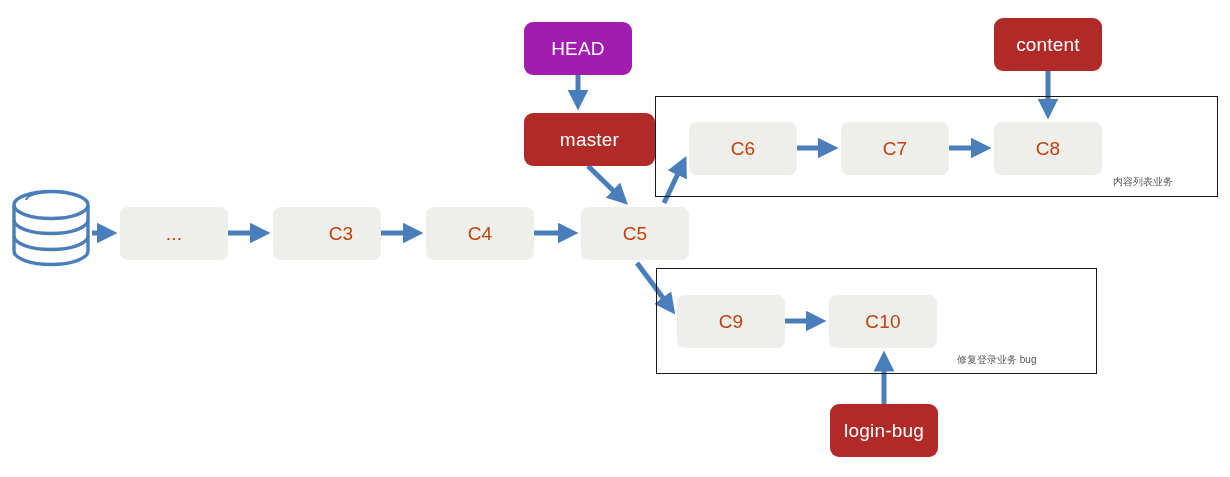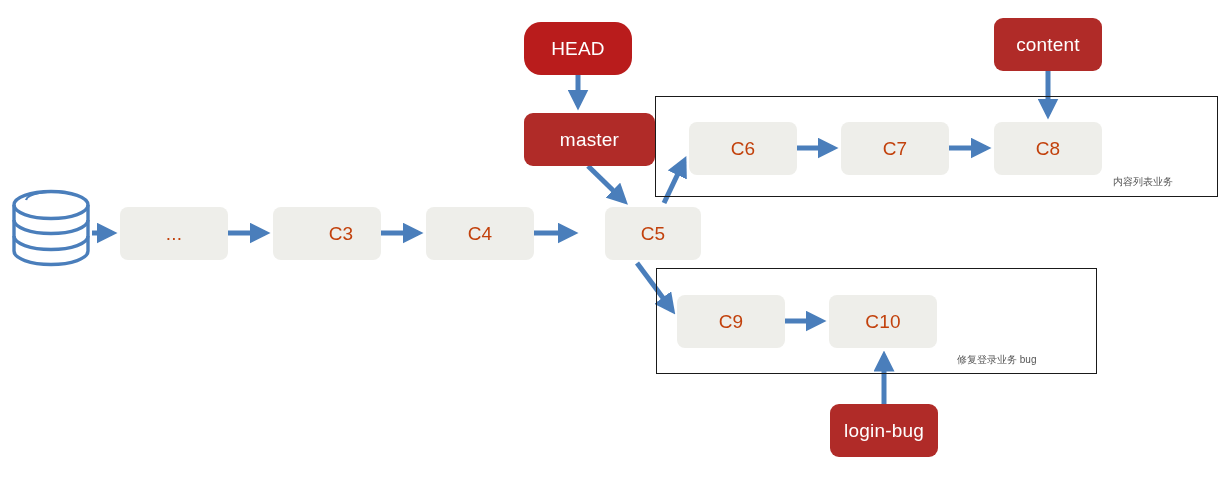--- a/index.html
+++ b/index.html
@@ -42,23 +42,23 @@
     background: #eeeeea;
     color: #c2410c;
     border-radius: 8px;
   }
   .ref-red {
     background: #b02b28;
     color: #ffffff;
     border-radius: 9px;
   }
   .ref-gold {
-    background: #b91c1c;
+    background: #a21caf;
     color: #ffffff;
-    border-radius: 17px;
+    border-radius: 9px;
   }
   .group-box {
     position: absolute;
     box-sizing: border-box;
     border: 1.6px solid #1a1a1a;
     background: transparent;
   }
   .group-label {
     position: absolute;
     font-size: 10px;
@@ -108,21 +108,21 @@
 
   <div class="group-box" style="left:655px; top:96px; width:563px; height:101px;"></div>
   <div class="group-label" style="left:1113px; top:175px;">内容列表业务</div>
 
   <div class="group-box" style="left:656px; top:268px; width:441px; height:106px;"></div>
   <div class="group-label" style="left:957px; top:353px;">修复登录业务 bug</div>
 
   <div class="node commit" style="left:120px; top:207px; width:108px; height:53px;">...</div>
   <div class="node commit" style="left:273px; top:207px; width:108px; height:53px;padding-left:28px;">C3</div>
   <div class="node commit" style="left:426px; top:207px; width:108px; height:53px;">C4</div>
-  <div class="node commit" style="left:581px; top:207px; width:96px; height:53px;margin-left:24px;">C5</div>
+  <div class="node commit" style="left:581px; top:207px; width:108px; height:53px;">C5</div>
   <div class="node commit" style="left:689px; top:122px; width:108px; height:53px;">C6</div>
   <div class="node commit" style="left:841px; top:122px; width:108px; height:53px;">C7</div>
   <div class="node commit" style="left:994px; top:122px; width:108px; height:53px;">C8</div>
   <div class="node commit" style="left:677px; top:295px; width:108px; height:53px;">C9</div>
   <div class="node commit" style="left:829px; top:295px; width:108px; height:53px;">C10</div>
 
   <div class="node ref-gold" style="left:524px; top:22px; width:108px; height:53px;">HEAD</div>
   <div class="node ref-red" style="left:524px; top:113px; width:131px; height:53px;">master</div>
   <div class="node ref-red" style="left:830px; top:404px; width:108px; height:53px;">login-bug</div>
   <div class="node ref-red" style="left:994px; top:18px; width:108px; height:53px;">content</div>

